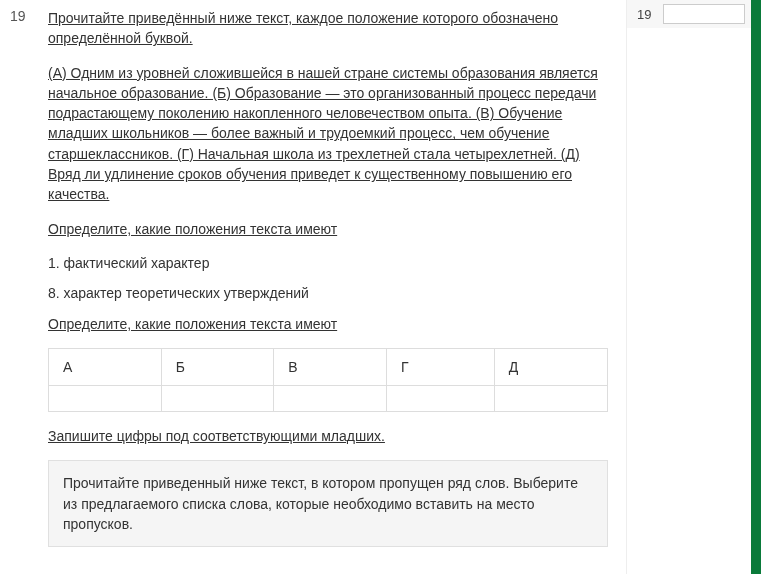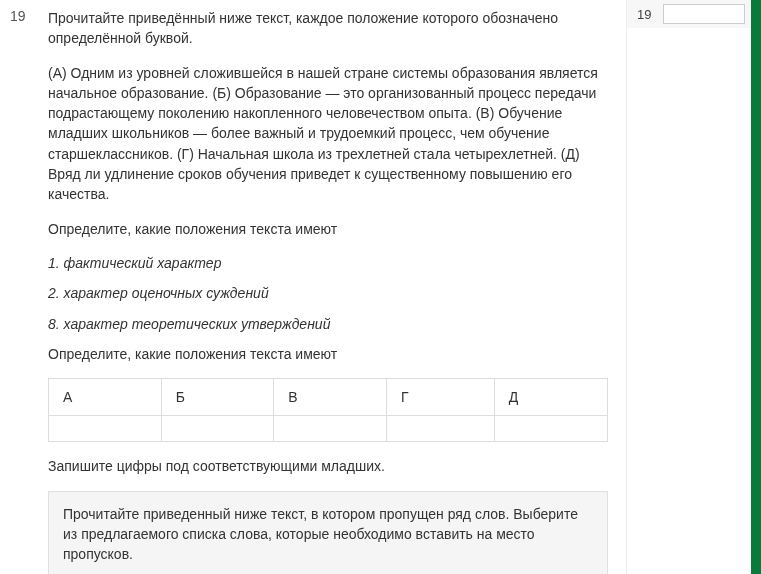--- a/index.html
+++ b/index.html
@@ -35,24 +35,24 @@
       font-size: 14px;
       color: #555;
     }
     .question-body {
       margin-left: 48px;
       margin-right: 18px;
       line-height: 1.45;
     }
     .para {
       margin-bottom: 14px;
+      text-decoration: underline;
     }
     .list-item {
       margin-bottom: 10px;
-      font-style: italic;
     }
     .answer-table {
       width: 100%;
       border-collapse: collapse;
       margin-top: 6px;
       margin-bottom: 14px;
     }
     .answer-table th, .answer-table td {
       border: 1px solid #ddd;
       padding: 8px 14px;
@@ -110,21 +110,20 @@
 <body>
 
 <div class="container">
   <div class="main-content">
     <div class="question-number">19</div>
     <div class="question-body">
       <p class="para">Прочитайте приведённый ниже текст, каждое положение которого обозначено определённой буквой.</p>
       <p class="para">(А) Одним из уровней сложившейся в нашей стране системы образования является начальное образование. (Б) Образование — это организованный процесс передачи подрастающему поколению накопленного человечеством опыта. (В) Обучение младших школьников — более важный и трудоемкий процесс, чем обучение старшеклассников. (Г) Начальная школа из трехлетней стала четырехлетней. (Д) Вряд ли удлинение сроков обучения приведет к существенному повышению его качества.</p>
       <p class="para">Определите, какие положения текста имеют</p>
       <p class="list-item">1. фактический характер</p>
-      <p class="list-item">2. характер оценочных суждений</p>
       <p class="list-item">8. характер теоретических утверждений</p>
       <p class="para">Определите, какие положения текста имеют</p>
       <table class="answer-table">
         <thead>
           <tr>
             <th>А</th>
             <th>Б</th>
             <th>В</th>
             <th>Г</th>
             <th>Д</th>

